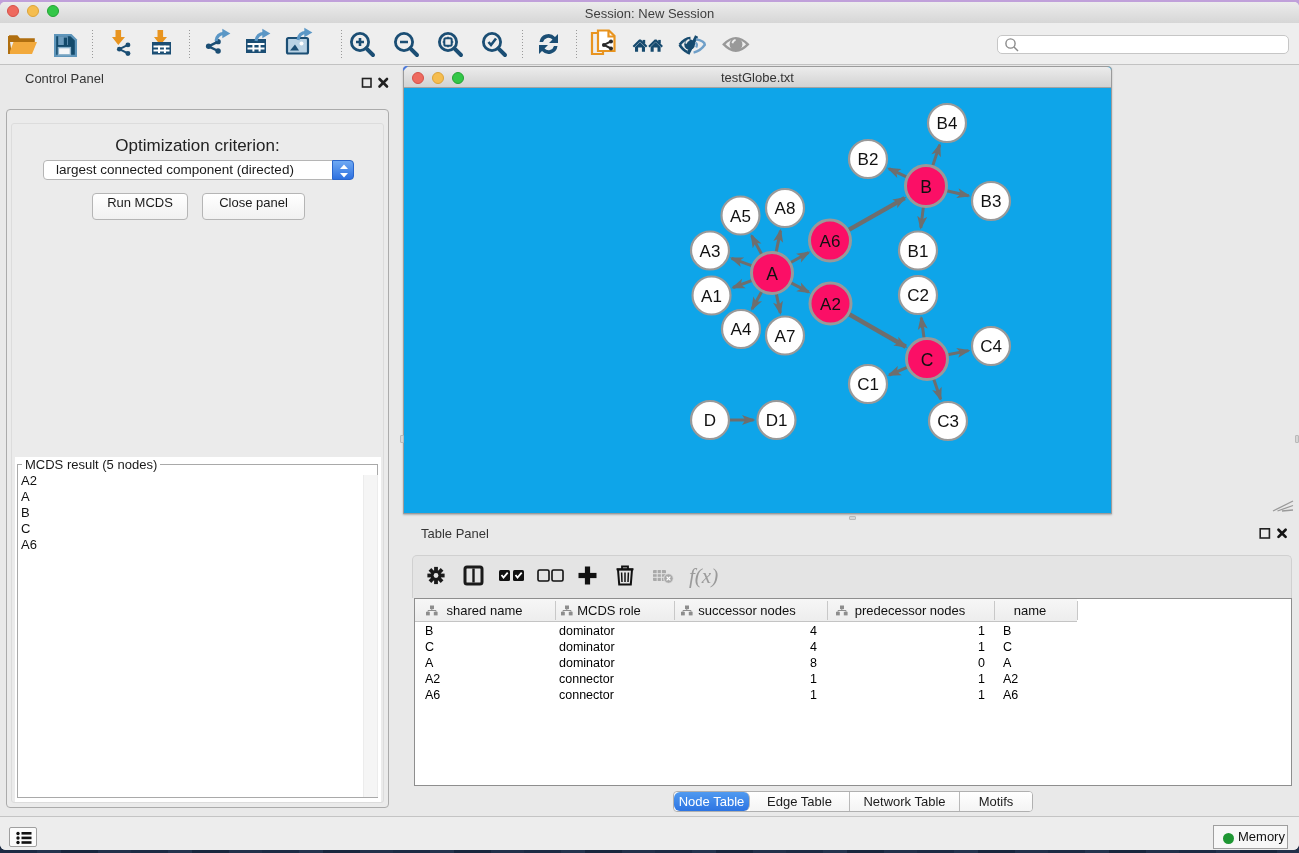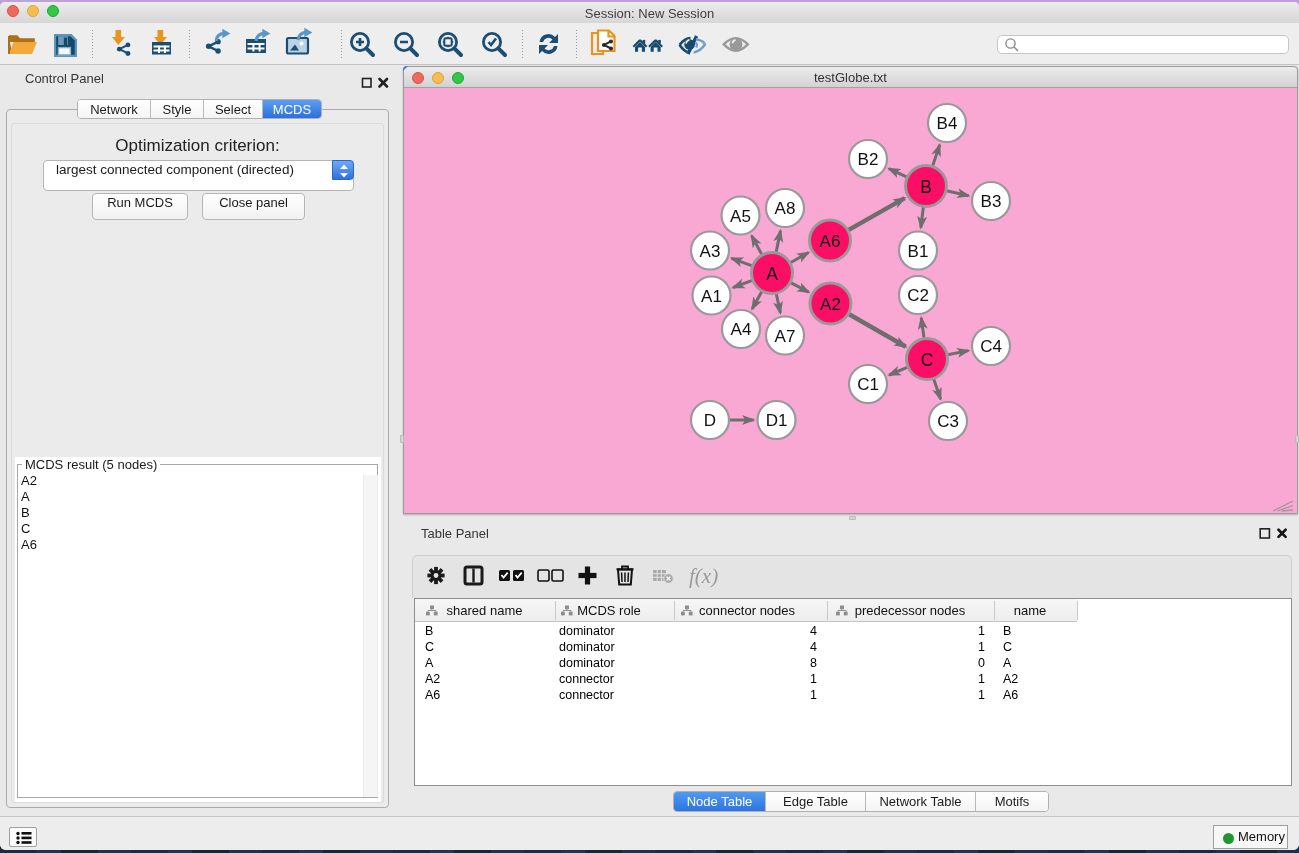--- a/index.html
+++ b/index.html
@@ -39,40 +39,40 @@
   #cp-inner { position:absolute; left:4px; top:13px; width:373px; height:680px;
     border:1px solid #dcdcdc; border-radius:3px; }
   #tabs { position:absolute; left:77px; top:34px; height:20px; display:flex;
     border:1px solid #b0b0b0; border-radius:4px; background:#fff; overflow:hidden; z-index:5; }
   #tabs div { font-size:13px; color:#1c1c1c; text-align:center; line-height:19px;
     border-right:1px solid #b9b9b9; background:linear-gradient(#ffffff,#f4f4f4); }
   #tabs div:last-child { border-right:none; }
   #tabs .sel { background:linear-gradient(#5c9ef0,#2c70dd); color:#fff; }
   #optlabel { position:absolute; left:0; width:100%; top:71px; text-align:center;
     font-size:17px; color:#222; }
-  #combo { position:absolute; left:43px; top:95px; width:311px; height:31px;
+  #combo { position:absolute; left:43px; top:95px; width:311px; height:20px;
     background:#fff; border:1px solid #b5b5b5; border-radius:4px; }
   #combo .txt { position:absolute; left:12px; top:0.5px; font-size:13.5px; color:#1b1b1b; }
   #combo .btn { position:absolute; right:-1px; top:-1px; width:22px; height:20px;
     border-radius:0 4px 4px 0; background:linear-gradient(#6fa9f3,#2e71e0);
     border:1px solid #2a66cc; }
   .pushbtn { position:absolute; height:27px; background:linear-gradient(#ffffff,#f1f1f1);
     border:1px solid #b5b5b5; border-radius:4px; font-size:13px; color:#1b1b1b;
     text-align:center; line-height:17px; }
   #mbox { position:absolute; left:15px; top:392px; width:366px; height:345px; background:#fff; }
   #mbox .bord { position:absolute; left:2px; top:7px; width:361px; height:334px;
     border:1px solid #a9a9a9; }
   #mbox .legend { position:absolute; left:7px; top:0px; background:#fff;
     padding:0 3px; font-size:13px; color:#1a1a1a; }
   #mbox .sb { position:absolute; left:348px; top:18px; width:15px; height:322px;
     background:#f5f5f5; border-left:1px solid #ececec; border-right:1px solid #ececec; }
   #mbox .item { position:absolute; left:6px; font-size:13px; line-height:16px; color:#111; }
   
-  #gwin { position:absolute; left:403px; top:64px; width:895px; height:448px;
-    background:#f9a8d4; border:1px solid #9b9b9b; border-radius:4px 4px 0 0;
+  #gwin { position:absolute; left:403px; top:64px; width:709px; height:448px;
+    background:#0ea5e9; border:1px solid #9b9b9b; border-radius:4px 4px 0 0;
     box-shadow:0 1px 2px rgba(0,0,0,0.25); }
   #gtitle { position:absolute; left:0; top:0; width:100%; height:21px;
     background:linear-gradient(#ececec,#d2d2d2); border-bottom:1px solid #a2a2a2;
     border-radius:4px 4px 0 0; }
   #gtitle .title { position:absolute; left:0; right:0; top:3px; text-align:center;
     font-size:13px; color:#333; }
   #gtitle .r { left:7.5px; background:#ee6a5f; border:0.5px solid #d55149; }
   #gtitle .y { left:27.5px; background:#f5bd4f; border:0.5px solid #dca338; }
   #gtitle .g { left:47.5px; background:#33c748; border:0.5px solid #24a334; }
   
@@ -264,26 +264,20 @@
 <svg width="30" height="12" style="position:absolute;left:361px;top:12px;">
 <rect x="1.5" y="1.5" width="8.5" height="8.5" fill="none" stroke="#222" stroke-width="1.6"></rect>
 <g stroke="#222" stroke-width="2.6" stroke-linecap="round">
           <line x1="18.5" y1="2" x2="26" y2="9.5"></line>
           <line x1="26" y1="2" x2="18.5" y2="9.5"></line>
         </g>
 </svg>
     <div id="cp-box">
         <div id="cp-inner"></div>
       </div>
-    <div id="tabs">
-      <div style="width:73px;">Network</div>
-      <div style="width:53px;">Style</div>
-      <div style="width:59px;">Select</div>
-      <div class="sel" style="width:58px;">MCDS</div>
-    </div>
     <div id="optlabel">Optimization criterion:</div>
     <div id="combo">
       <div class="txt">largest connected component (directed)</div>
       <div class="btn">
           <svg width="22" height="20" style="position:absolute;left:0;top:0;">
 <path d="M7,8 L11,3.5 L15,8 z" fill="#ffffff"></path>
 <path d="M7,12 L11,16.5 L15,12 z" fill="#ffffff"></path>
           </svg>
         </div>
     </div>
@@ -499,21 +493,21 @@
 <svg class="hicon" style="left:421px;" width="12" height="11">
 <g fill="#8d8d8d">
               <rect x="4" y="0.5" width="4" height="3.6"></rect>
               <rect x="0" y="6.8" width="3.8" height="3.6"></rect>
               <rect x="7.8" y="6.8" width="3.8" height="3.6"></rect>
 <path d="M5.8,4 V5.5 M2,6.8 V5.5 H10 V6.8" fill="none" stroke="#8d8d8d" stroke-width="1"></path>
             </g>
           </svg>
 <div class="hlabel" style="left:69.5px; transform:translateX(-50%);">shared name</div>
 <div class="hlabel" style="left:194px; transform:translateX(-50%);">MCDS role</div>
-<div class="hlabel" style="left:332px; transform:translateX(-50%);">connector nodes</div>
+<div class="hlabel" style="left:332px; transform:translateX(-50%);">successor nodes</div>
 <div class="hlabel" style="left:495px; transform:translateX(-50%);">predecessor nodes</div>
 <div class="hlabel" style="left:615px; transform:translateX(-50%);">name</div>
 </div>
       <div id="tbody">
 <div class="cell" style="left:10px; top:25px;">B</div>
 <div class="cell" style="left:144px; top:25px;">dominator</div>
 <div class="cell" style="left:402px; top:25px; text-align:right; width:0;">
             <span style="float:right;">4</span>
           </div>
 <div class="cell" style="left:570px; top:25px;">
@@ -553,21 +547,21 @@
             <span style="float:right;">1</span>
           </div>
 <div class="cell" style="left:570px; top:89px;">
             <span style="position:absolute; right:0;">1</span>
           </div>
 <div class="cell" style="left:588px; top:89px;">A6</div>
 </div>
     </div>
   </div>
   <div id="btabs">
-    <div class="sel" style="width:92px;">Node Table</div>
+    <div class="sel" style="width:76px;border-radius:6px;">Node Table</div>
     <div style="width:100px;">Edge Table</div>
     <div style="width:110px;">Network Table</div>
     <div style="width:72px;">Motifs</div>
   </div>
   <div id="statusbar">
     <div id="listbtn">
         <svg width="26" height="18" style="position:absolute;left:6px;top:3px;">
 <g fill="#111">
             <circle cx="2" cy="2.5" r="1.7"></circle>
             <circle cx="2" cy="7" r="1.7"></circle>

